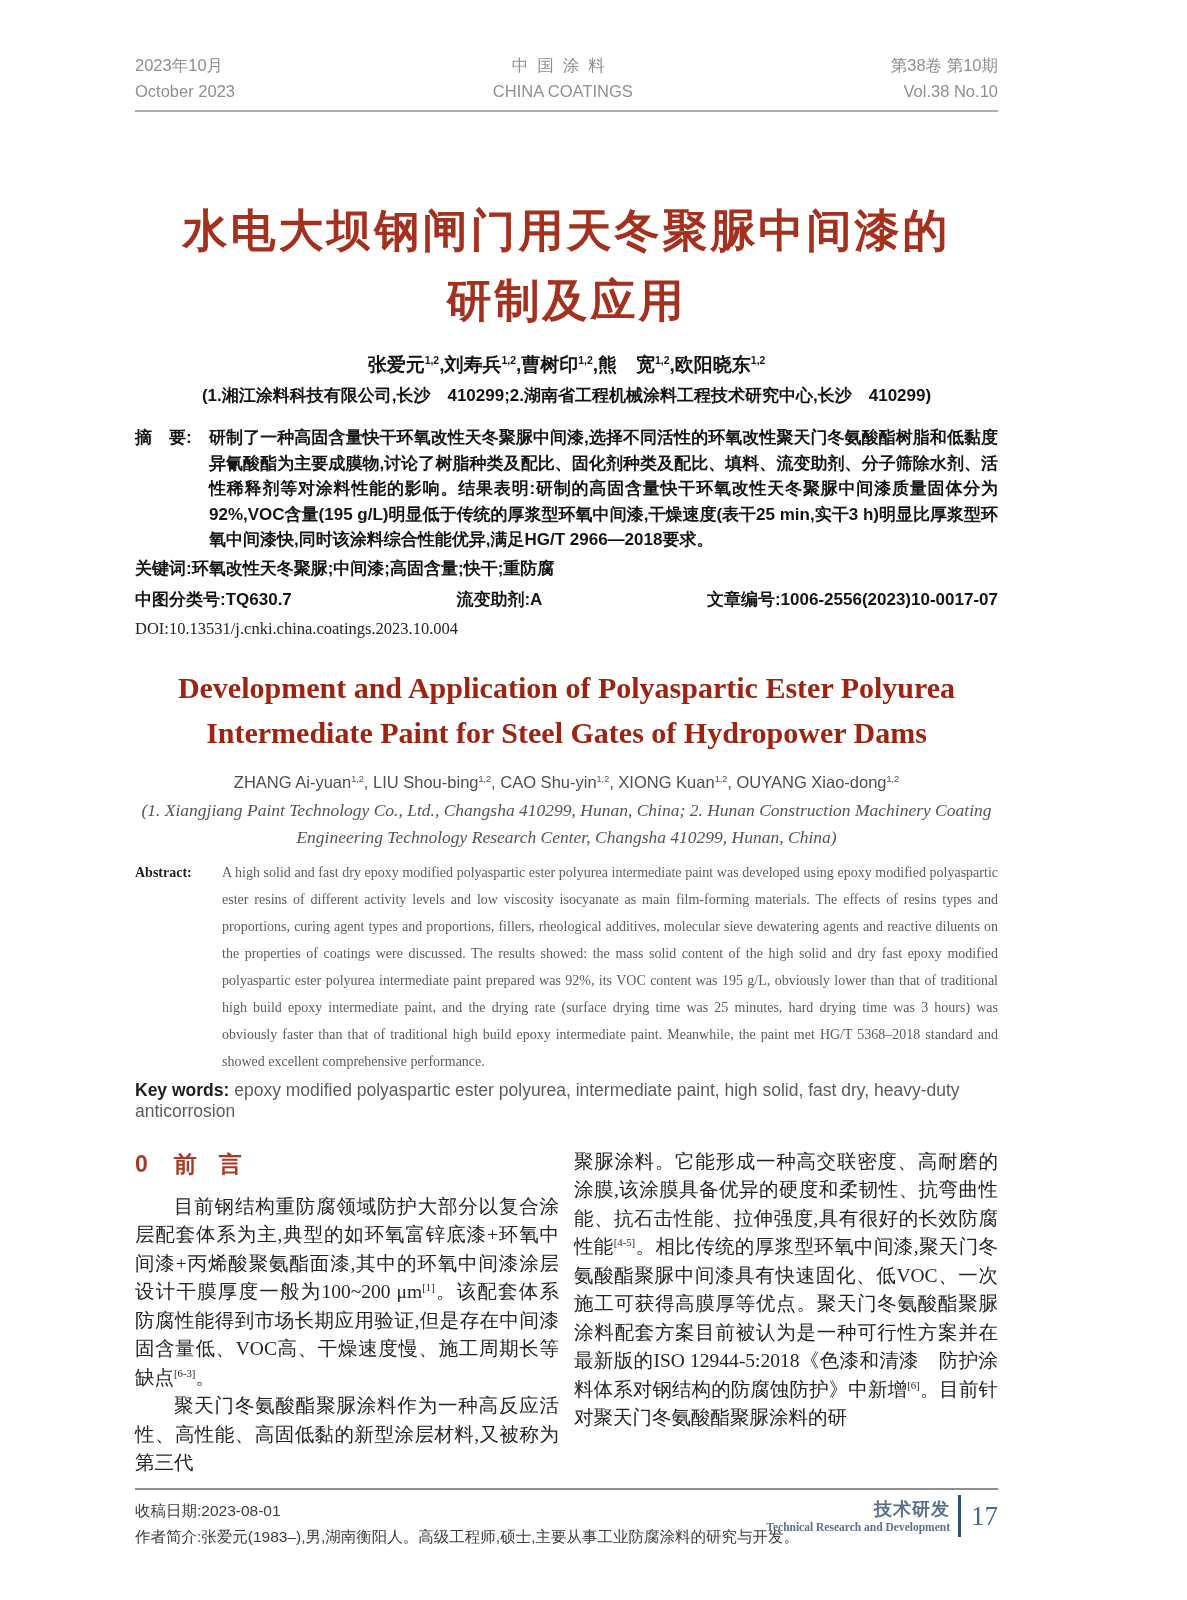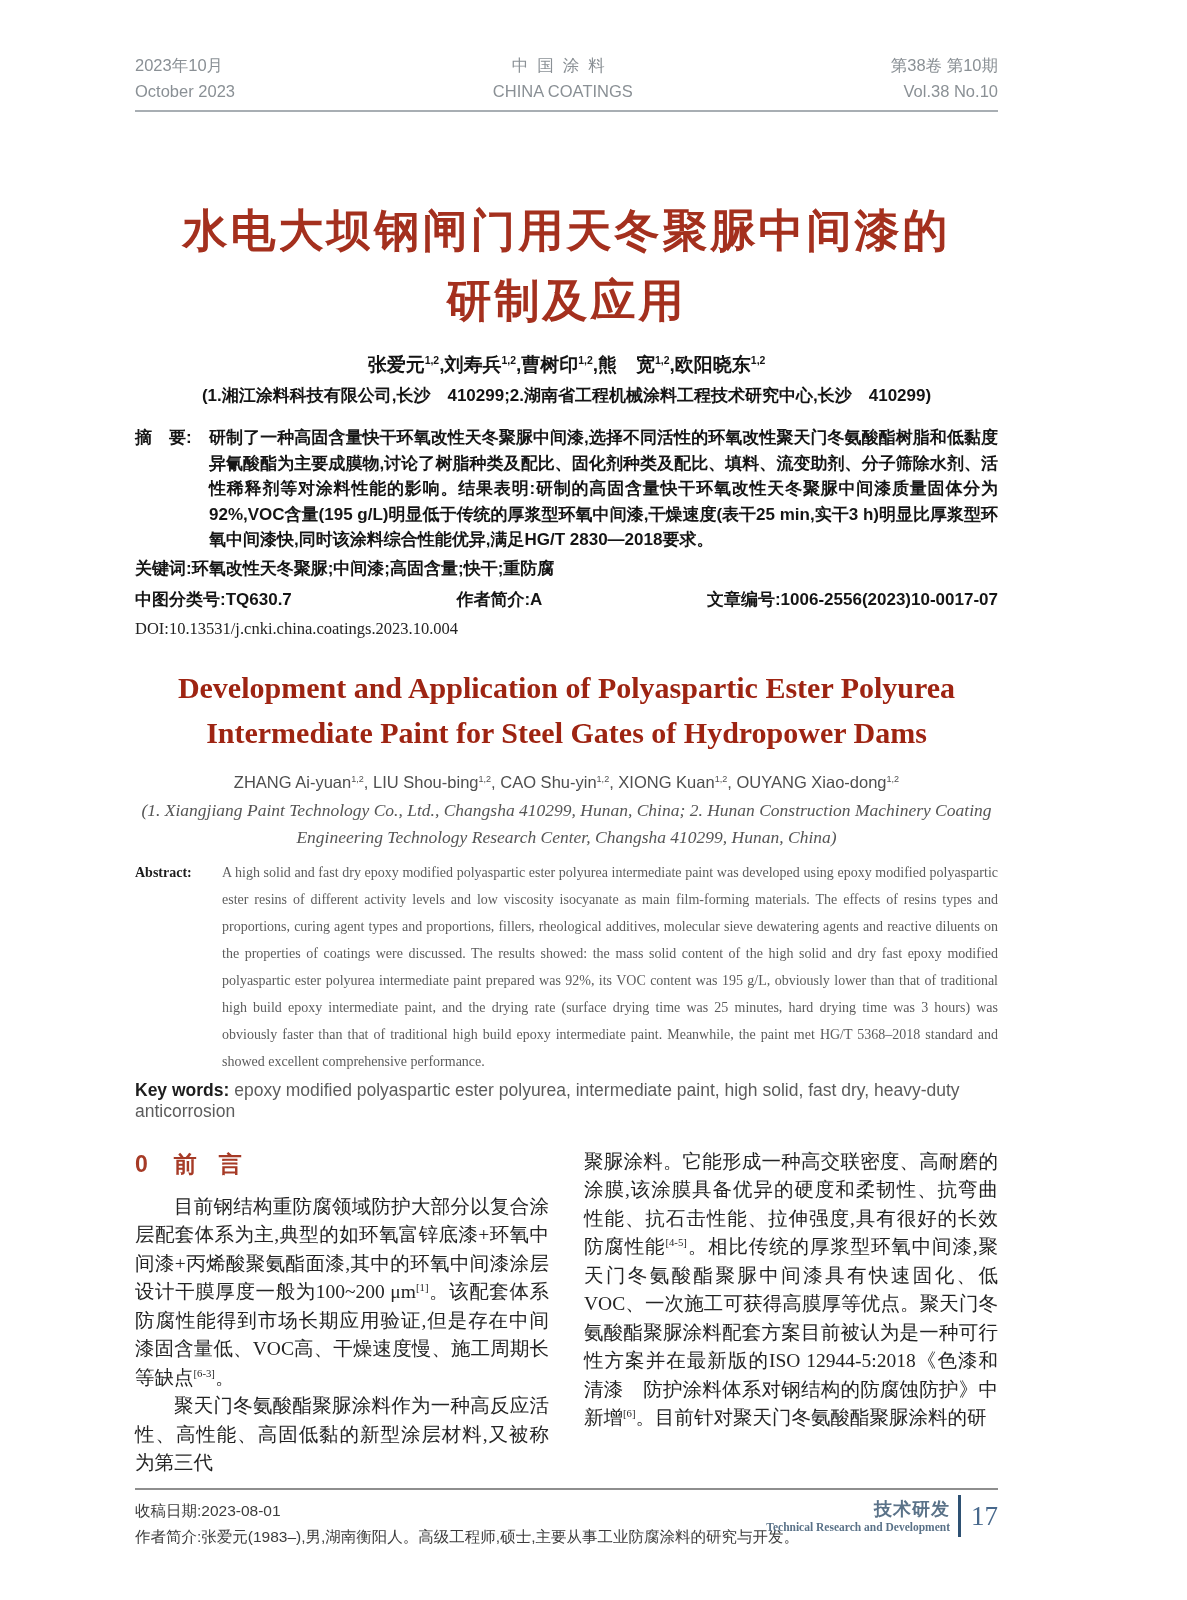--- a/index.html
+++ b/index.html
@@ -51,21 +51,21 @@
     font-style:italic;font-size:17.5px;line-height:27px;color:#555;}
   .abstract-en{margin-top:8px;font-family:"Liberation Serif","DejaVu Serif",serif;font-size:14px;
     line-height:27px;text-align:justify;color:#5C5C5C;padding-left:87px;}
   .abstract-en .lbl{display:inline-block;margin-left:-87px;width:87px;font-weight:700;
     font-style:normal;color:#1d1d1d;}
   .keywords-en{margin-top:5px;font-family:Liberation Sans, sans-serif;
     font-size:17.5px;color:#5C5C5C;}
   .keywords-en .lbl{font-weight:700;color:#1d1d1d;}
 
   
-  .body-section{margin-top:26px;display:flex;gap:35px;}
+  .body-section{margin-top:26px;display:flex;gap:15px;}
   .col{flex:1;font-family:"Liberation Serif","DejaVu Serif",serif;font-size:19.5px;
     line-height:28.5px;text-align:justify;color:#242424;}
   .sec-heading{margin:0 0 12px;font-family:"Liberation Sans","DejaVu Sans",sans-serif;
     font-size:23px;font-weight:700;color:var(--heading-red);line-height:33px;}
   .sec-heading .num{margin-right:26px;}
   .sec-heading .t{letter-spacing:22px;}
   .col p{margin:0;}
   .col p.indent{text-indent:2em;}
 
   
@@ -103,27 +103,27 @@
 
     <h1 class="title-cn">
       <div>水电大坝钢闸门用天冬聚脲中间漆的</div>
       <div>研制及应用</div>
     </h1>
 
     <div class="authors-cn" id="authors-cn"><span>张爱元</span><sup>1,2</sup>,<span>刘寿兵</span><sup>1,2</sup>,<span>曹树印</span><sup>1,2</sup>,<span>熊　宽</span><sup>1,2</sup>,<span>欧阳晓东</span><sup>1,2</sup></div>
 
     <div class="affil-cn">(1.湘江涂料科技有限公司,长沙　410299;2.湖南省工程机械涂料工程技术研究中心,长沙　410299)</div>
 
-    <div class="abstract-cn"><span class="lbl">摘　要:</span><span>研制了一种高固含量快干环氧改性天冬聚脲中间漆,选择不同活性的环氧改性聚天门冬氨酸酯树脂和低黏度异氰酸酯为主要成膜物,讨论了树脂种类及配比、固化剂种类及配比、填料、流变助剂、分子筛除水剂、活性稀释剂等对涂料性能的影响。结果表明:研制的高固含量快干环氧改性天冬聚脲中间漆质量固体分为92%,VOC含量(195 g/L)明显低于传统的厚浆型环氧中间漆,干燥速度(表干25 min,实干3 h)明显比厚浆型环氧中间漆快,同时该涂料综合性能优异,满足HG/T 2830—2018要求。</span></div>
+    <div class="abstract-cn"><span class="lbl">摘　要:</span><span>研制了一种高固含量快干环氧改性天冬聚脲中间漆,选择不同活性的环氧改性聚天门冬氨酸酯树脂和低黏度异氰酸酯为主要成膜物,讨论了树脂种类及配比、固化剂种类及配比、填料、流变助剂、分子筛除水剂、活性稀释剂等对涂料性能的影响。结果表明:研制的高固含量快干环氧改性天冬聚脲中间漆质量固体分为92%,VOC含量(195 g/L)明显低于传统的厚浆型环氧中间漆,干燥速度(表干25 min,实干3 h)明显比厚浆型环氧中间漆快,同时该涂料综合性能优异,满足HG/T 2966—2018要求。</span></div>
 
     <div class="keywords-cn"><span>关键词:</span><span>环氧改性天冬聚脲;中间漆;高固含量;快干;重防腐</span></div>
 
     <div class="meta-row">
       <span>中图分类号:TQ630.7</span>
-      <span>作者简介:A</span>
+      <span>流变助剂:A</span>
       <span>文章编号:1006-2556(2023)10-0017-07</span>
     </div>
 
     <div class="doi">DOI:10.13531/j.cnki.china.coatings.2023.10.004</div>
 
     <h2 class="title-en">
       <div>Development and Application of Polyaspartic Ester Polyurea</div>
       <div>Intermediate Paint for Steel Gates of Hydropower Dams</div>
     </h2>
 

